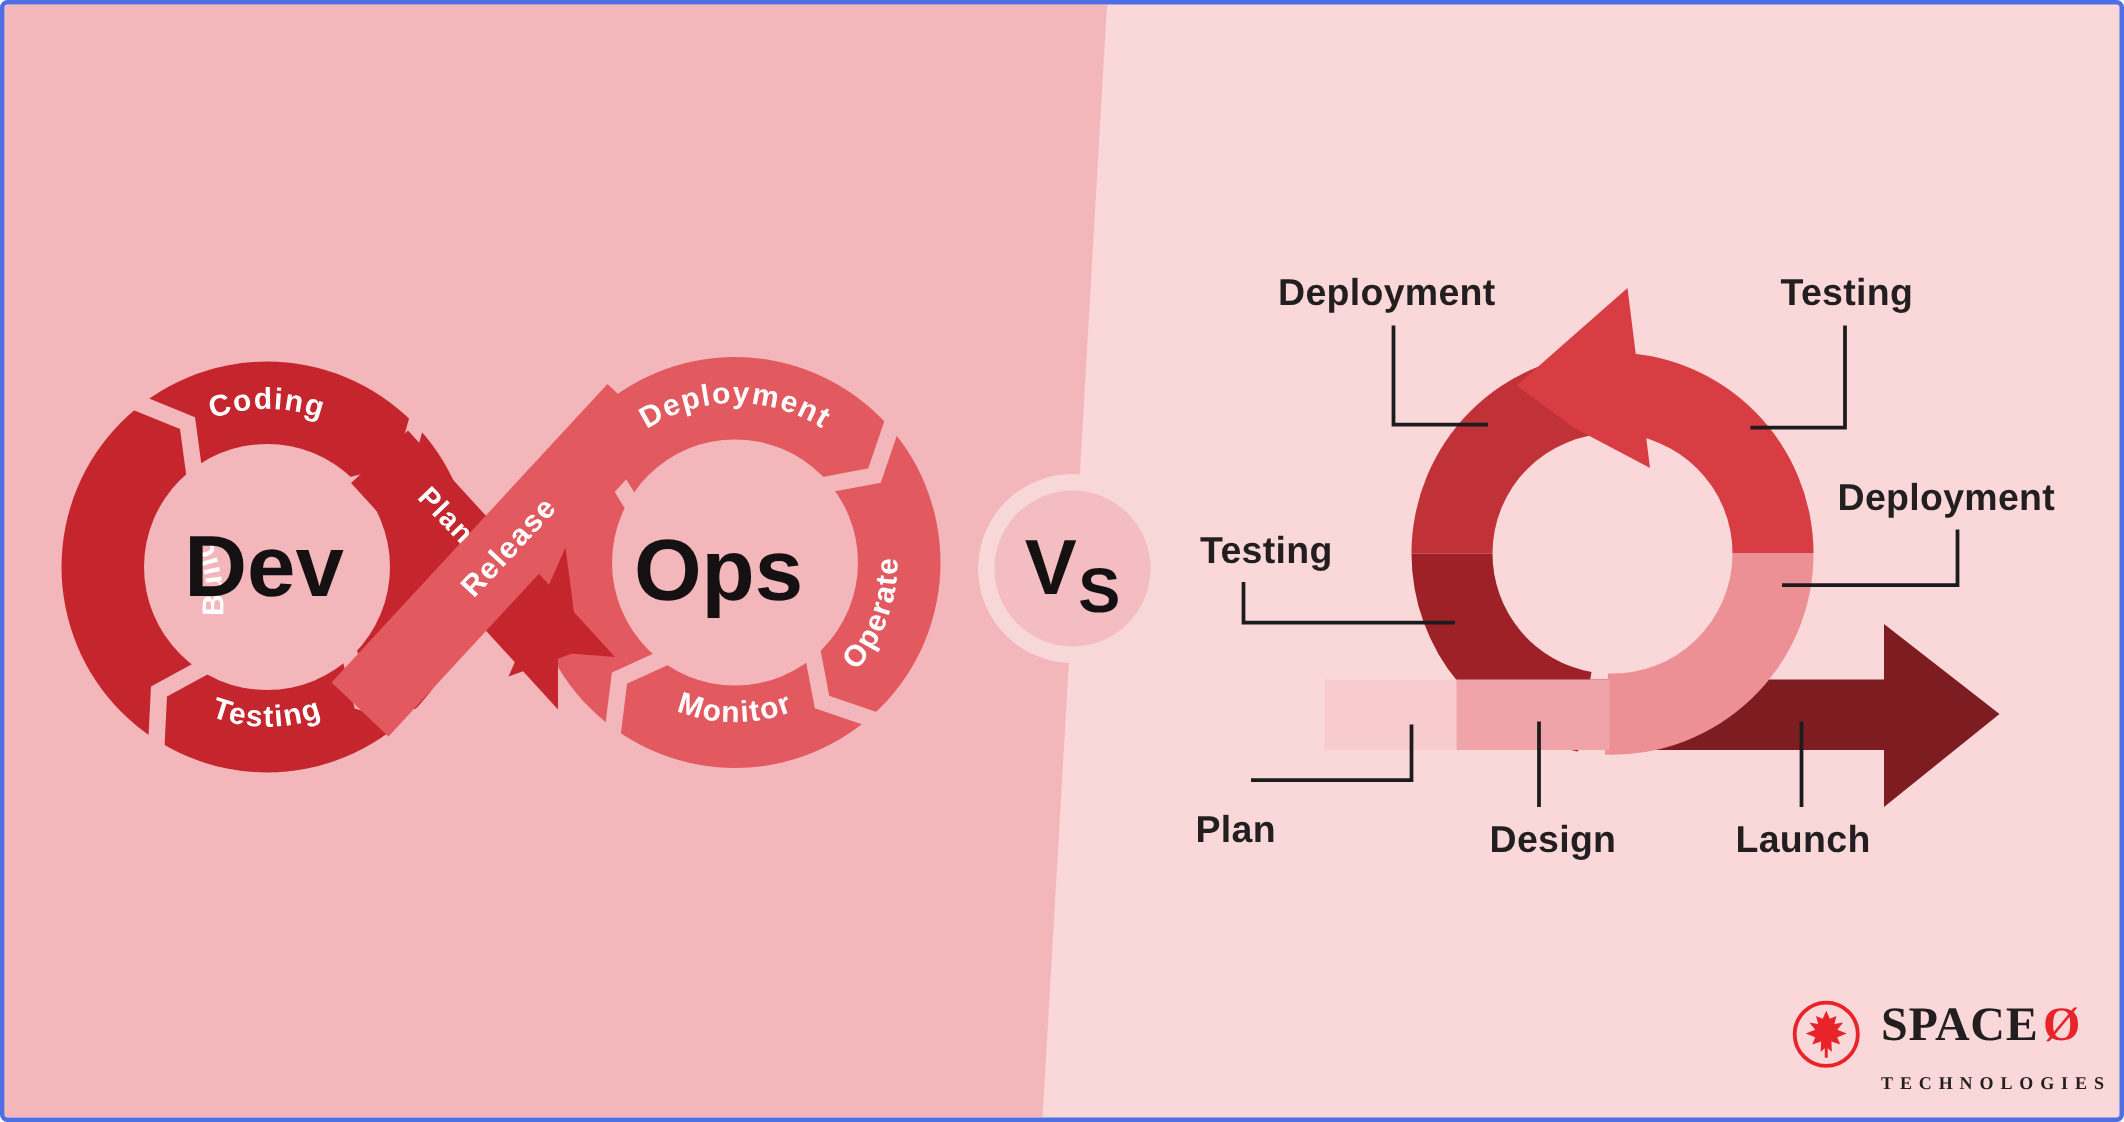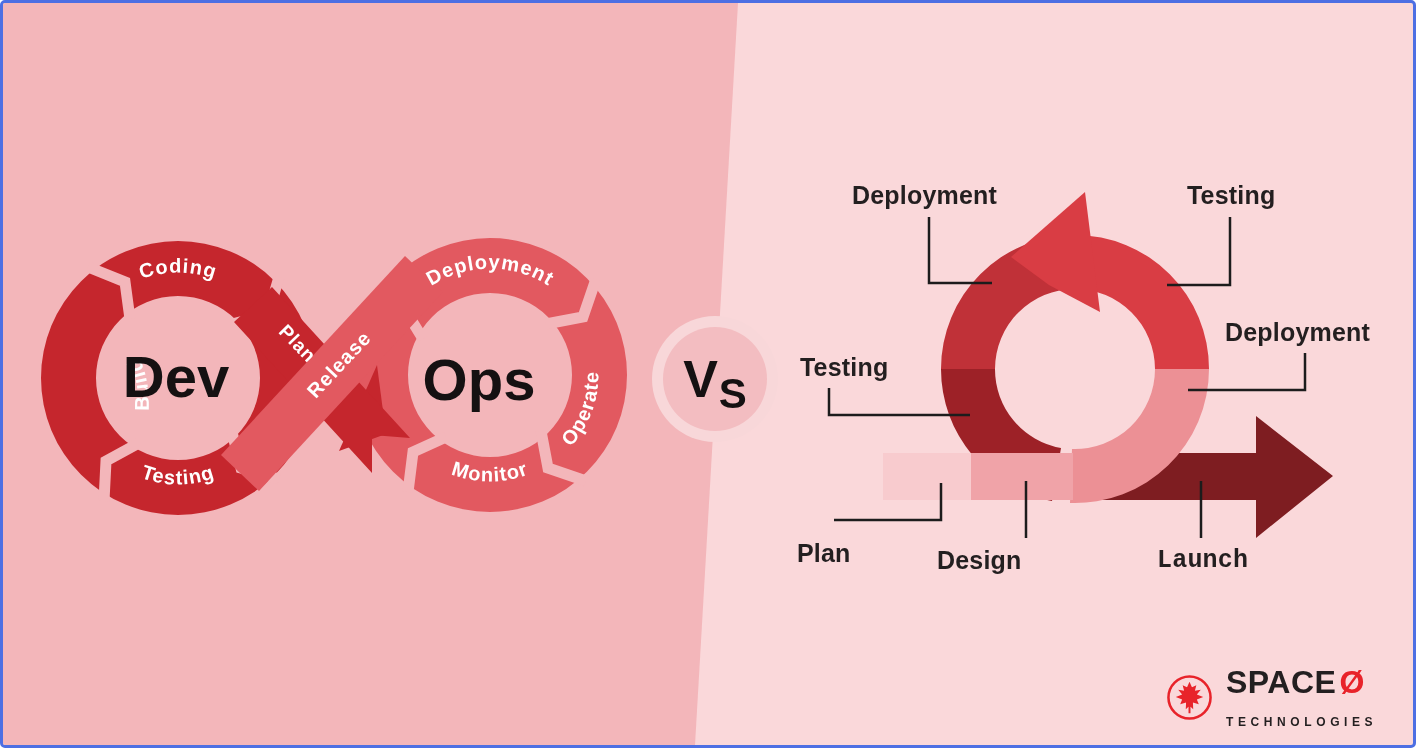--- a/index.html
+++ b/index.html
@@ -26,21 +26,21 @@
     color:#151112;font-weight:700;
   }
   #vs-inner .v{font-size:52px;line-height:1;}
   #vs-inner .s{font-size:42px;line-height:1;transform:translateY(15px);margin-left:1px;}
   
   .r-label{
     position:absolute;color:#231f20;font-size:25px;font-weight:600;
     letter-spacing:0.2px;white-space:nowrap;
   }
   
-  #logo{position:absolute;left:1163px;top:663px;display:flex;align-items:center;}
+  #logo{position:absolute;left:1191px;top:663px;display:flex;align-items:flex-start;font-family:Liberation Serif, serif;}
   #logo-mark{width:47px;height:47px;margin-right:13px;}
   #logo-text{display:flex;flex-direction:column;}
   #logo-brand-row{display:flex;align-items:baseline;line-height:1;}
   #logo-brand{font-size:32px;font-weight:800;color:#231f20;letter-spacing:0.5px;}
   #logo-brand-o{font-size:32px;font-weight:800;color:#e8232a;margin-left:3px;}
   #logo-sub{font-size:12px;font-weight:700;color:#231f20;letter-spacing:4.6px;margin-top:17px;}
 </style>
 </head>
 <body>
 
@@ -139,22 +139,22 @@
         <path d="M1198,478 L1198,535"></path>
       </g>
     </g>
   </svg>
 
   <div class="r-label" style="left:849px;top:178px;">Deployment</div>
   <div class="r-label" style="left:1184px;top:178px;">Testing</div>
   <div class="r-label" style="left:1222px;top:315px;">Deployment</div>
   <div class="r-label" style="left:797px;top:350px;">Testing</div>
   <div class="r-label" style="left:794px;top:536px;">Plan</div>
-  <div class="r-label" style="left:934px;top:543px;">Design</div>
-  <div class="r-label" style="left:1154px;top:543px;font-family:Liberation Mono, monospace;">Launch</div>
+  <div class="r-label" style="left:990px;top:543px;">Design</div>
+  <div class="r-label" style="left:1154px;top:543px;">Launch</div>
 
   <div id="vs-badge">
     <div id="vs-inner">
       <span class="v">V</span>
       <span class="s">S</span>
     </div>
   </div>
 
   <div id="logo">
     <svg id="logo-mark" viewBox="0 0 48 48">

